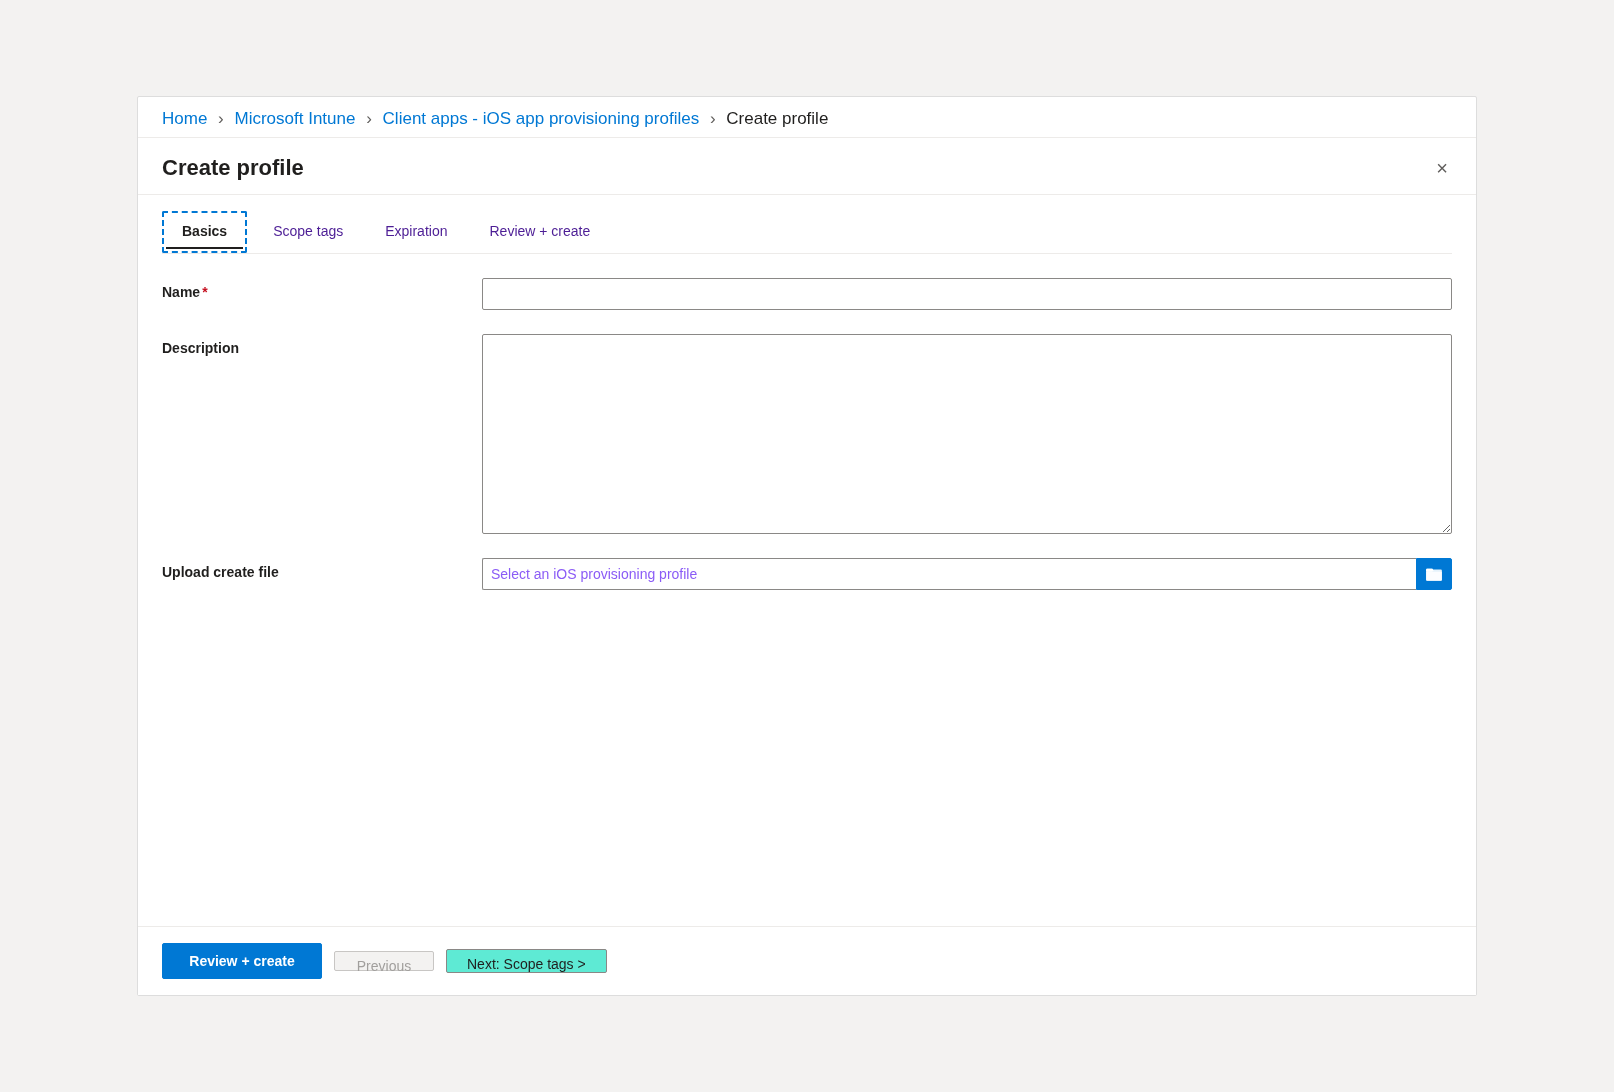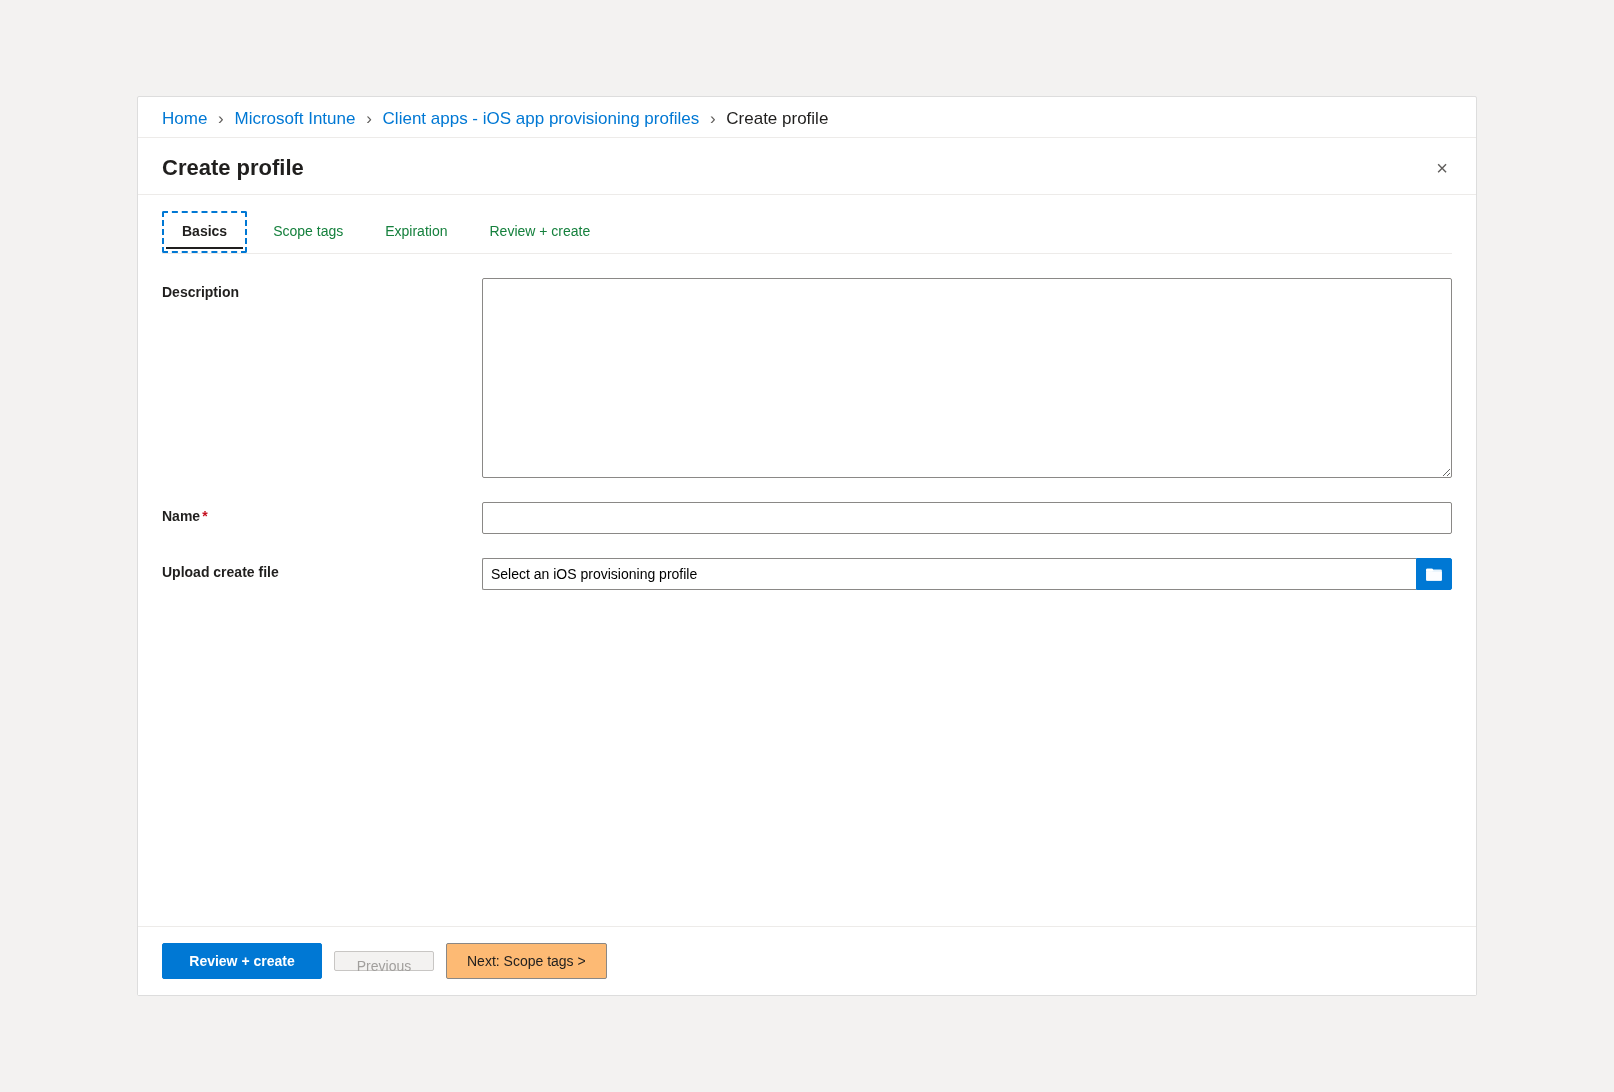--- a/index.html
+++ b/index.html
@@ -69,21 +69,21 @@
       display: flex;
       padding: 16px 24px 0;
       gap: 10px;
     }
     .tab {
       padding: 8px 16px 10px;
       font-size: 14px;
       cursor: pointer;
       border: none;
       background: none;
-      color: #15803d;
+      color: #4c1d95;
       position: relative;
       white-space: nowrap;
     }
     .tab.active {
       color: #201f1e;
       font-weight: 600;
     }
     .tab.active::after {
       content: '';
       position: absolute;
@@ -203,28 +203,28 @@
       color: #a19f9d;
       border: 1px solid #c8c6c4;
       border-radius: 2px;
       padding: 6px 20px;
       font-size: 14px;
       cursor: default;
       height: 20px;
       min-width: 100px;
     }
     .btn-secondary {
-      background: #fdba74;
+      background: #5eead4;
       color: #201f1e;
       border: 1px solid #8a8886;
       border-radius: 2px;
       padding: 6px 20px;
       font-size: 14px;
       cursor: pointer;
-      height: 36px;
+      height: 24px;
     }
     
     .upload-icon-svg {
       width: 18px;
       height: 18px;
     }
   </style>
 </head>
 <body>
 
@@ -253,36 +253,36 @@
     </div>
     <button class="tab">Scope tags</button>
     <button class="tab">Expiration</button>
     <button class="tab">Review + create</button>
   </div>
   <div class="tabs-divider"></div>
 
   <div class="form-area">
 
     <div class="form-row">
-      <label class="form-label">Description</label>
-      <textarea class="form-textarea" style=""></textarea>
-    </div>
-
-    <div class="form-row">
       <label class="form-label">
         <span>Name</span><span class="required-star">*</span>
       </label>
       <input type="text" class="form-input" style="">
     </div>
 
     <div class="form-row">
+      <label class="form-label">Description</label>
+      <textarea class="form-textarea" style=""></textarea>
+    </div>
+
+    <div class="form-row">
       <label class="form-label">Upload create file</label>
       <div class="upload-field-wrapper">
         <div class="upload-input">
-          <span style="color:#000000; font-size:14px;">Select an iOS provisioning profile</span>
+          <span style="color:#8b5cf6; font-size:14px;">Select an iOS provisioning profile</span>
         </div>
         <button class="upload-btn" title="Browse">
           <svg class="upload-icon-svg" viewBox="0 0 16 16" fill="none" xmlns="http://www.w3.org/2000/svg">
             <rect x="1" y="4" width="14" height="10" rx="1" fill="white" opacity="0.9"></rect>
             <rect x="1" y="3" width="6" height="3" rx="1" fill="white" opacity="0.9"></rect>
             <rect x="2" y="5" width="12" height="8" rx="0.5" stroke="white" stroke-width="0" fill="none"></rect>
             <path d="M1 6h14v7a1 1 0 01-1 1H2a1 1 0 01-1-1V6z" fill="white" opacity="0.85"></path>
             <path d="M1 4.5A1 1 0 012 3.5h4.5l1.5 1.5H2A1 1 0 001 6V4.5z" fill="white"></path>
           </svg>
         </button>

